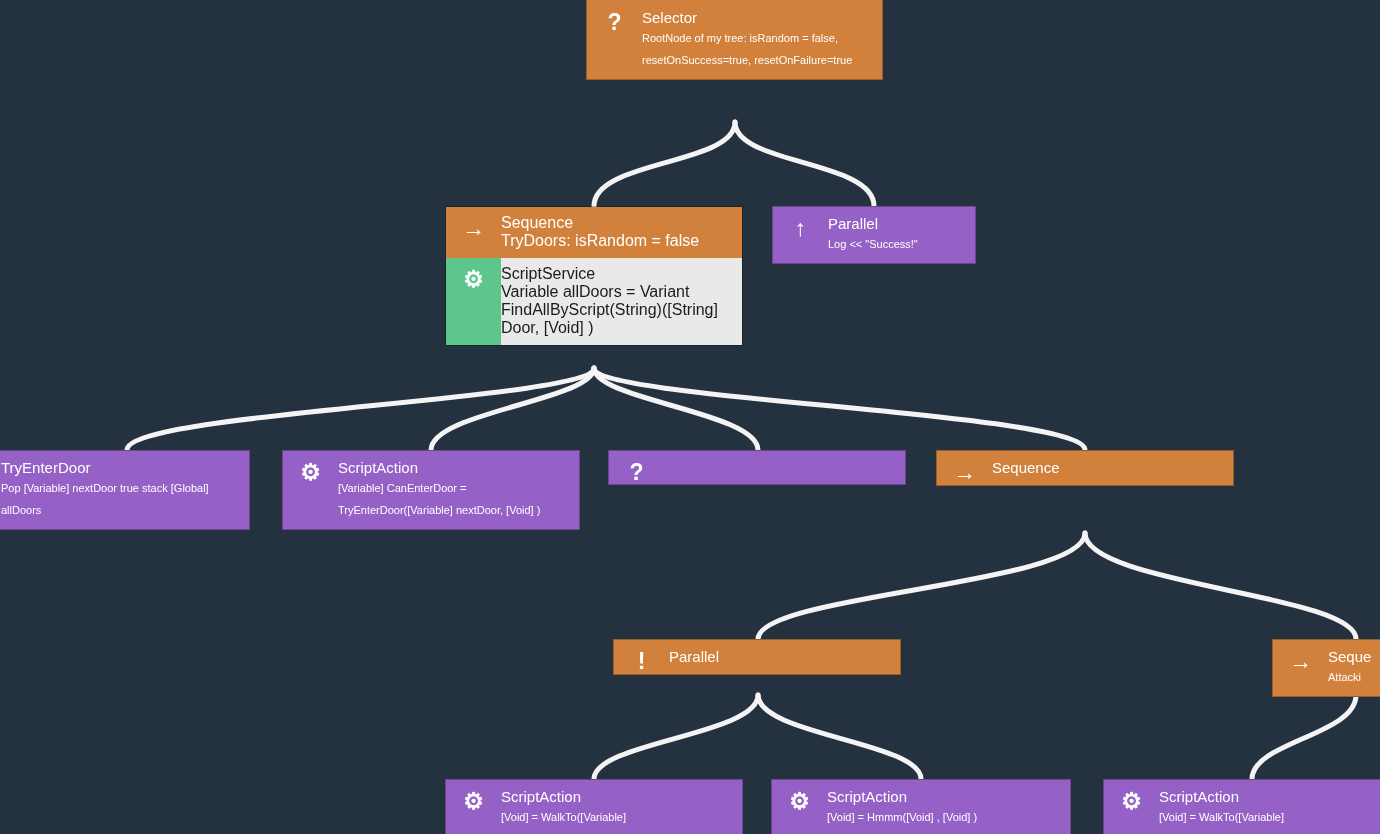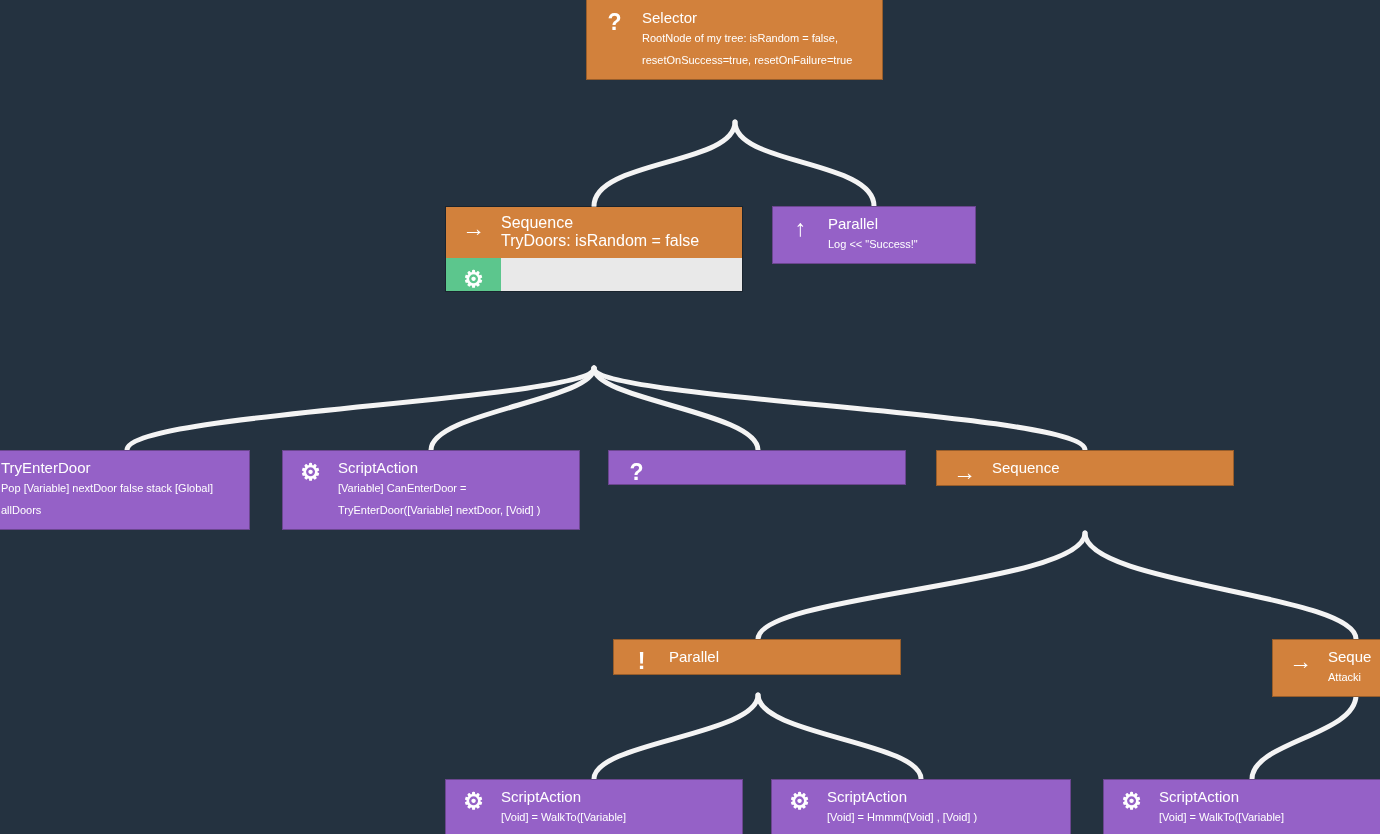--- a/index.html
+++ b/index.html
@@ -158,40 +158,44 @@
       </div>
       <div class="body-col">
         <div class="title">Sequence</div>
         <div class="desc">TryDoors: isRandom = false</div>
       </div>
     </div>
     <div class="row theme-service">
       <div class="icon-col">
         <span class="glyph-text">⚙</span>
       </div>
+      <div class="body-col">
+        <div class="title">ScriptService</div>
+        <div class="desc">Variable allDoors = Variant FindAllByScript(String)([String] Door, [Void] )</div>
+      </div>
     </div>
   </div>
 
   <div class="node theme-purple" style="left:772px; top:206px; width:204px;">
     <div class="icon-col">
       <span class="glyph-text">↑</span>
     </div>
     <div class="body-col">
       <div class="title">Parallel</div>
       <div class="desc">Log &lt;&lt; "Success!"</div>
     </div>
   </div>
 
   <div class="node theme-purple" style="left:-55px; top:450px; width:305px;">
     <div class="icon-col">
       
     </div>
     <div class="body-col">
       <div class="title">TryEnterDoor</div>
-      <div class="desc">Pop [Variable] nextDoor false stack [Global] allDoors</div>
+      <div class="desc">Pop [Variable] nextDoor true stack [Global] allDoors</div>
     </div>
   </div>
 
   <div class="node theme-purple" style="left:282px; top:450px; width:298px;">
     <div class="icon-col">
       <span class="glyph-text">⚙</span>
     </div>
     <div class="body-col">
       <div class="title">ScriptAction</div>
       <div class="desc">[Variable] CanEnterDoor = TryEnterDoor([Variable] nextDoor, [Void] )</div>

